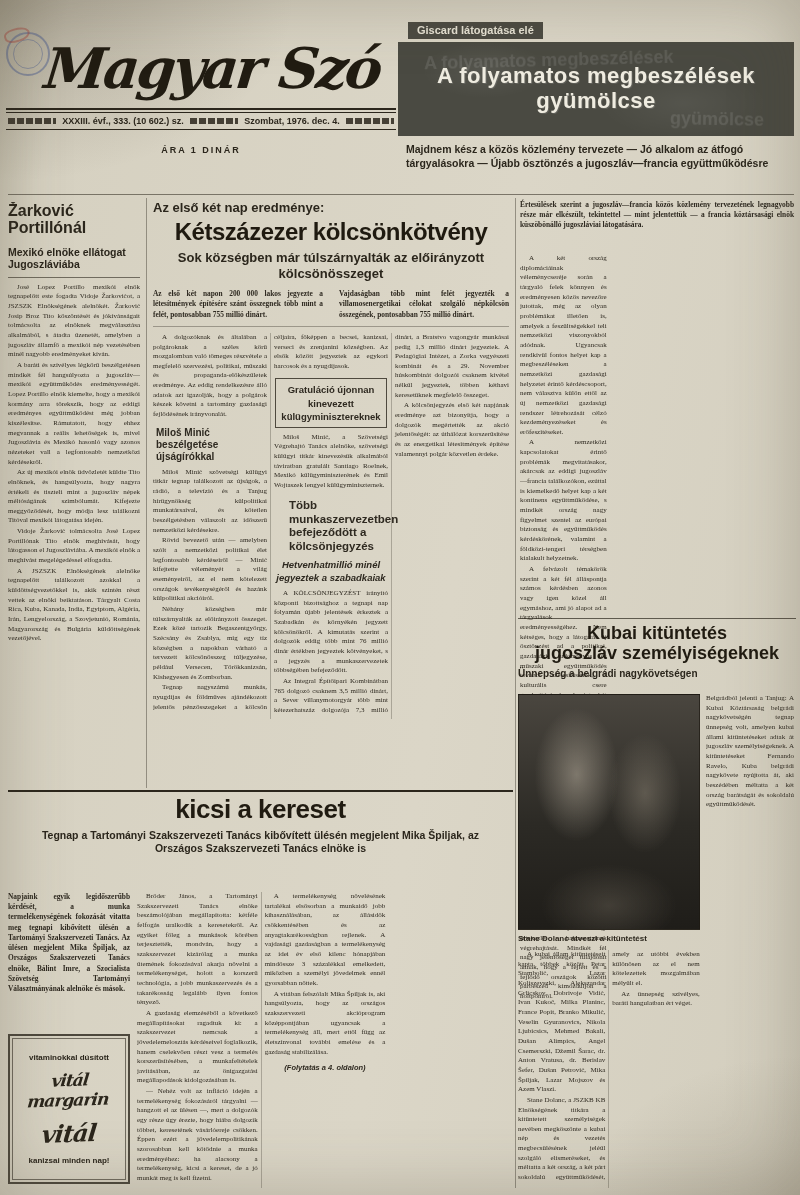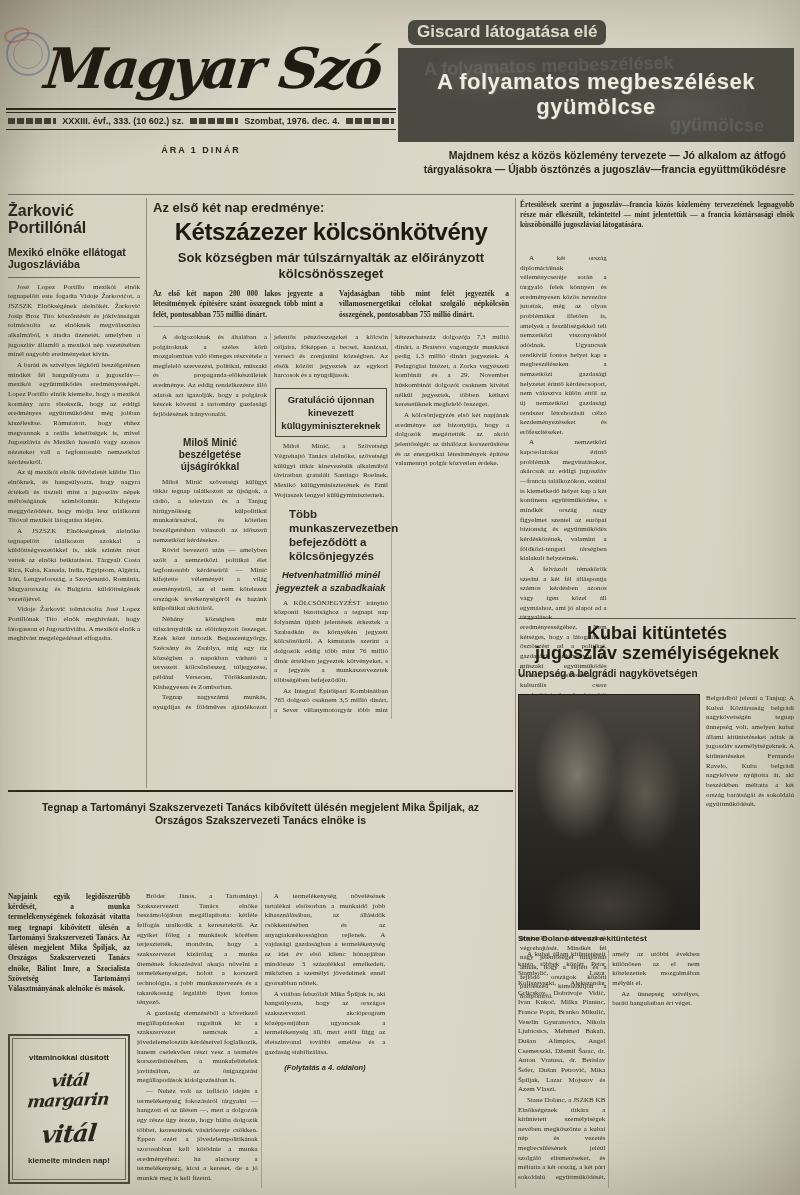--- a/index.html
+++ b/index.html
@@ -27,47 +27,47 @@
   .issue-bar { display:flex; align-items:center; gap:6px; padding:3px 2px; font-family:"Liberation Sans", sans-serif;
     font-size:9px; font-weight:bold; white-space:nowrap; }
   .deco { flex:1; height:6px; background:repeating-linear-gradient(90deg,#2b261c 0 7px, transparent 7px 9px); opacity:.85; }
   .price-row { display:flex; align-items:center; gap:8px; margin-top:5px;flex-direction:column; }
   .price-row .hl { flex:1; border-top:1px solid rgba(43,38,28,.75); }
   .price { font-family:"Liberation Sans", sans-serif; font-size:9px; font-weight:bold; letter-spacing:2px; }
 
   
   .lead-story { position:absolute; left:398px; top:20px; width:396px; }
   .kicker-dark { display:inline-block; margin-left:10px; background:#4b4a42; color:#e8e4d6;
-    font-family:"Liberation Sans", sans-serif; font-size:17px; font-weight:bold; padding:2px 9px 3px;border-radius:7px; }
+    font-family:"Liberation Sans", sans-serif; font-size:11px; font-weight:bold; padding:2px 9px 3px; }
   .dark-box { position:relative; margin-top:3px; height:94px; background:
       radial-gradient(90px 40px at 22% 30%, rgba(255,255,255,.07), transparent 70%),
       radial-gradient(120px 50px at 72% 65%, rgba(255,255,255,.06), transparent 70%),
       #4a4a42;
     display:flex; flex-direction:column; justify-content:center; align-items:center; overflow:hidden; }
   .dark-h1 { position:relative; color:#efece0; font-family:"Liberation Sans", sans-serif; font-weight:bold;
     font-size:22px; line-height:1.12; letter-spacing:.5px; text-shadow:1px 1px 0 rgba(255,255,255,.12); }
   .ghost { position:absolute; color:#ffffff; opacity:.10; filter:blur(.7px); font-family:"Liberation Sans", sans-serif;
     font-weight:bold; font-size:18px; white-space:nowrap; }
   .ghost.g1 { left:26px; top:8px; transform:rotate(-1.5deg); }
   .ghost.g2 { right:30px; bottom:6px; transform:rotate(1deg); }
-  .lead-deck { margin-top:7px; padding:0 8px; text-align:right; font-family:"Liberation Sans", sans-serif;
+  .lead-deck { margin-top:7px; padding:0 8px; text-align:left; font-family:"Liberation Sans", sans-serif;
     font-size:10.5px; font-weight:bold; line-height:1.3; }
 
   .hr-main { position:absolute; left:8px; top:194px; width:786px; border-top:1px solid rgba(43,38,28,.55); }
 
   .lead-intro { position:absolute; left:520px; top:200px; width:274px; }
   .lead-body { position:absolute; left:520px; top:254px; width:274px; height:360px; overflow:hidden; }
 
   
   .bt { font-size:7px; line-height:1.38; text-align:justify; color:#2e2920; }
   .bt-bold { font-weight:bold; font-size:7.4px; }
   .cols3 { column-count:3; column-gap:7px; column-fill:auto; column-rule:1px solid rgba(43,38,28,.28); height:100%; }
   .seg { text-indent:9px; margin:0 0 1px; }
   .seg-h, .seg-h2, .seg-h3, .seg-hbox, .seg-cont { text-indent:0; break-inside:avoid; font-family:"Liberation Sans", sans-serif; }
-  .seg-h  { font-size:10px;  font-weight:bold; text-align:center; line-height:1.2; margin:17px 3px 5px; }
+  .seg-h  { font-size:10px;  font-weight:bold; text-align:left; line-height:1.2; margin:7px 3px 5px; }
   .seg-h2 { font-size:11.5px; font-weight:bold; text-align:left; line-height:1.2; margin:8px 15px 4px; }
   .seg-h3 { font-size:9.5px; font-weight:bold; font-style:italic; text-align:center; margin:2px 0 5px; }
   .seg-hbox { font-size:9.5px; font-weight:bold; text-align:center; border:1.5px solid rgba(43,38,28,.8); padding:4px 3px; margin:7px 1px 5px; }
   .seg-cont { font-size:7.5px; font-weight:bold; font-style:italic; text-align:center; margin-top:6px; }
 
   .vr { position:absolute; width:1px; background:rgba(43,38,28,.40); }
   .vr1 { left:146px; top:198px; height:590px; }
   .vr2 { left:515px; top:198px; height:990px; }
 
   
@@ -176,22 +176,22 @@
 
   <section class="zark">
     <div class="zark-h">Žarković</div>
     <div class="zark-h">Portillónál</div>
     <div class="zark-deck">Mexikó elnöke ellátogat Jugoszláviába</div>
     <div class="zark-rule"></div>
     <div class="bt">
         <p class="seg seg-p">José Lopez Portillo mexikói elnök tegnapelőtt este fogadta Vidoje Žarkovićot, a JSZSZK Elnökségének alelnökét. Žarković Josip Broz Tito köszöntését és jókívánságait tolmácsolta az elnöknek megválasztása alkalmából, s átadta üzenetét, amelyben a jugoszláv államfő a mexikói nép vezetésében minél nagyobb eredményeket kíván.</p>
         <p class="seg seg-p">A baráti és szívélyes légkörű beszélgetésen mindkét fél hangsúlyozta a jugoszláv—mexikói együttműködés eredményességét. Lopez Portillo elnök kiemelte, hogy a mexikói kormány arra törekszik, hogy az eddigi eredményes együttműködést még jobban kiszélesítse. Rámutatott, hogy ehhez megvannak a reális lehetőségek is, mivel Jugoszlávia és Mexikó hasonló vagy azonos nézeteket vall a legfontosabb nemzetközi kérdésekről.</p>
         <p class="seg seg-p">Az új mexikói elnök üdvözletét küldte Tito elnöknek, és hangsúlyozta, hogy nagyra értékeli és tiszteli mint a jugoszláv népek méltóságának szimbólumát. Kifejezte meggyőződését, hogy módja lesz találkozni Titóval mexikói látogatása idején.</p>
+        <p class="seg seg-p">Vidoje Žarković tolmácsolta José Lopez Portillónak Tito elnök meghívását, hogy látogasson el Jugoszláviába. A mexikói elnök a meghívást megelégedéssel elfogadta.</p>
         <p class="seg seg-p">A JSZSZK Elnökségének alelnöke tegnapelőtt találkozott azokkal a küldöttségvezetőkkel is, akik szintén részt vettek az elnöki beiktatáson. Tárgyalt Costa Rica, Kuba, Kanada, India, Egyiptom, Algéria, Irán, Lengyelország, a Szovjetunió, Románia, Magyarország és Bulgária küldöttségének vezetőjével.</p>
-        <p class="seg seg-p">Vidoje Žarković tolmácsolta José Lopez Portillónak Tito elnök meghívását, hogy látogasson el Jugoszláviába. A mexikói elnök a meghívást megelégedéssel elfogadta.</p>
       </div>
   </section>
 
   <section class="center">
     <div class="c-kicker">Az első két nap eredménye:</div>
     <div class="c-headline">Kétszázezer kölcsönkötvény</div>
     <div class="c-deck">Sok községben már túlszárnyalták az előirányzott kölcsönösszeget</div>
     <div class="c-leads">
       <div class="bt bt-bold">Az első két napon 200 000 lakos jegyezte a létesítmények építésére szánt összegnek több mint a felét, pontosabban 755 millió dinárt.</div>
       <div class="bt bt-bold">Vajdaságban több mint felét jegyezték a villamosenergetikai célokat szolgáló népkölcsön összegének, pontosabban 755 millió dinárt.</div>
@@ -207,37 +207,38 @@
         <p class="seg seg-p">Miloš Minić, a Szövetségi Végrehajtó Tanács alelnöke, szövetségi külügyi titkár kinevezésük alkalmából táviratban gratulált Santiago Roelnek, Mexikó külügyminiszterének és Emil Wojtaszek lengyel külügyminiszternek.</p>
         <div class="seg seg-h2">Több munkaszervezetben befejeződött a kölcsönjegyzés</div>
         <div class="seg seg-h3">Hetvenhatmillió minél jegyeztek a szabadkaiak</div>
         <p class="seg seg-p">A KÖLCSÖNJEGYZÉST irányító központi bizottsághoz a tegnapi nap folyamán újabb jelentések érkeztek a Szabadkán és környékén jegyzett kölcsönökről. A kimutatás szerint a dolgozók eddig több mint 76 millió dinár értékben jegyeztek kötvényeket, s a jegyzés a munkaszervezetek többségében befejeződött.</p>
         <p class="seg seg-p">Az Integral Építőipari Kombinátban 765 dolgozó csaknem 3,5 millió dinárt, a Sever villanymotorgyár több mint kétezerhatszáz dolgozója 7,3 millió dinárt, a Bratstvo vagongyár munkásai pedig 1,3 millió dinárt jegyeztek. A Pedagógiai Intézet, a Zorka vegyészeti kombinát és a 29. November húskombinát dolgozói csaknem kivétel nélkül jegyeztek, többen kéthavi keresetüknek megfelelő összeget.</p>
         <p class="seg seg-p">A kölcsönjegyzés első két napjának eredménye azt bizonyítja, hogy a dolgozók megértették az akció jelentőségét: az úthálózat korszerűsítése és az energetikai létesítmények építése valamennyi polgár közvetlen érdeke.</p>
       </div>
   </section>
 
   <section class="ha-head">
+    <div class="ha-h1">kicsi a kereset</div>
     <div class="ha-deck">Tegnap a Tartományi Szakszervezeti Tanács kibővített ülésén megjelent Mika Špiljak, az Országos Szakszervezeti Tanács elnöke is</div>
   </section>
   <div class="ha-intro bt bt-bold">Napjaink egyik legidőszerűbb kérdését, a munka termelékenységének fokozását vitatta meg tegnapi kibővített ülésén a Tartományi Szakszervezeti Tanács. Az ülésen megjelent Mika Špiljak, az Országos Szakszervezeti Tanács elnöke, Bálint Imre, a Szocialista Szövetség Tartományi Választmányának alelnöke és mások.</div>
   <div class="ha-body bt cols3">
       <p class="seg seg-p">Bröder János, a Tartományi Szakszervezeti Tanács elnöke beszámolójában megállapította: kétféle felfogás uralkodik a keresetekről. Az egyiket főleg a munkások körében terjesztették, mondván, hogy a szakszervezet kizárólag a munka ütemének fokozásával akarja növelni a termelékenységet, holott a korszerű technológia, a jobb munkaszervezés és a takarékosság legalább ilyen fontos tényező.</p>
       <p class="seg seg-p">A gazdaság elemzéséből a következő megállapításokat ragadtuk ki: a szakszervezet nemcsak a jövedelemelosztás kérdéseivel foglalkozik, hanem cselekvően részt vesz a termelés korszerűsítésében, a munkafeltételek javításában, az önigazgatási megállapodások kidolgozásában is.</p>
       <p class="seg seg-p">— Nehéz volt az infláció idején a termelékenység fokozásáról tárgyalni — hangzott el az ülésen —, mert a dolgozók egy része úgy érezte, hogy hiába dolgozik többet, keresetének vásárlóereje csökken. Éppen ezért a jövedelempolitikának szorosabban kell kötődnie a munka eredményéhez: ha alacsony a termelékenység, kicsi a kereset, de a jó munkát meg is kell fizetni.</p>
       <p class="seg seg-p">A termelékenység növelésének tartalékai elsősorban a munkaidő jobb kihasználásában, az állásidők csökkentésében és az anyagtakarékosságban rejlenek. A vajdasági gazdaságban a termelékenység az idei év első kilenc hónapjában mindössze 3 százalékkal emelkedett, miközben a személyi jövedelmek ennél gyorsabban nőttek.</p>
       <p class="seg seg-p">A vitában felszólalt Mika Špiljak is, aki hangsúlyozta, hogy az országos szakszervezeti akcióprogram középpontjában ugyancsak a termelékenység áll, mert ettől függ az életszínvonal további emelése és a gazdaság stabilizálása.</p>
       <div class="seg seg-cont">(Folytatás a 4. oldalon)</div>
     </div>
 
   <aside class="ad">
     <div class="ad-top">vitaminokkal dúsított</div>
     <div class="ad-script">vitál margarin</div>
     <div class="ad-script big">vitál</div>
-    <div class="ad-tag">kiemelte minden nap!</div>
+    <div class="ad-tag">kanizsai minden nap!</div>
   </aside>
 
   <section class="kubai-head">
     <div class="ku-h1">Kubai kitüntetés</div>
     <div class="ku-h1">jugoszláv személyiségeknek</div>
     <div class="ku-deck">Ünnepség a belgrádi nagykövetségen</div>
   </section>
   <div class="kubai-photo"></div>
   <div class="kubai-side bt">Belgrádból jelenti a Tanjug: A Kubai Köztársaság belgrádi nagykövetségén tegnap ünnepség volt, amelyen kubai állami kitüntetéseket adtak át jugoszláv személyiségeknek. A kitüntetéseket Fernando Ravelo, Kuba belgrádi nagykövete nyújtotta át, aki beszédében méltatta a két ország barátságát és sokoldalú együttműködését.</div>
   <div class="kubai-caption">Stane Dolanc átveszi a kitüntetést</div>

